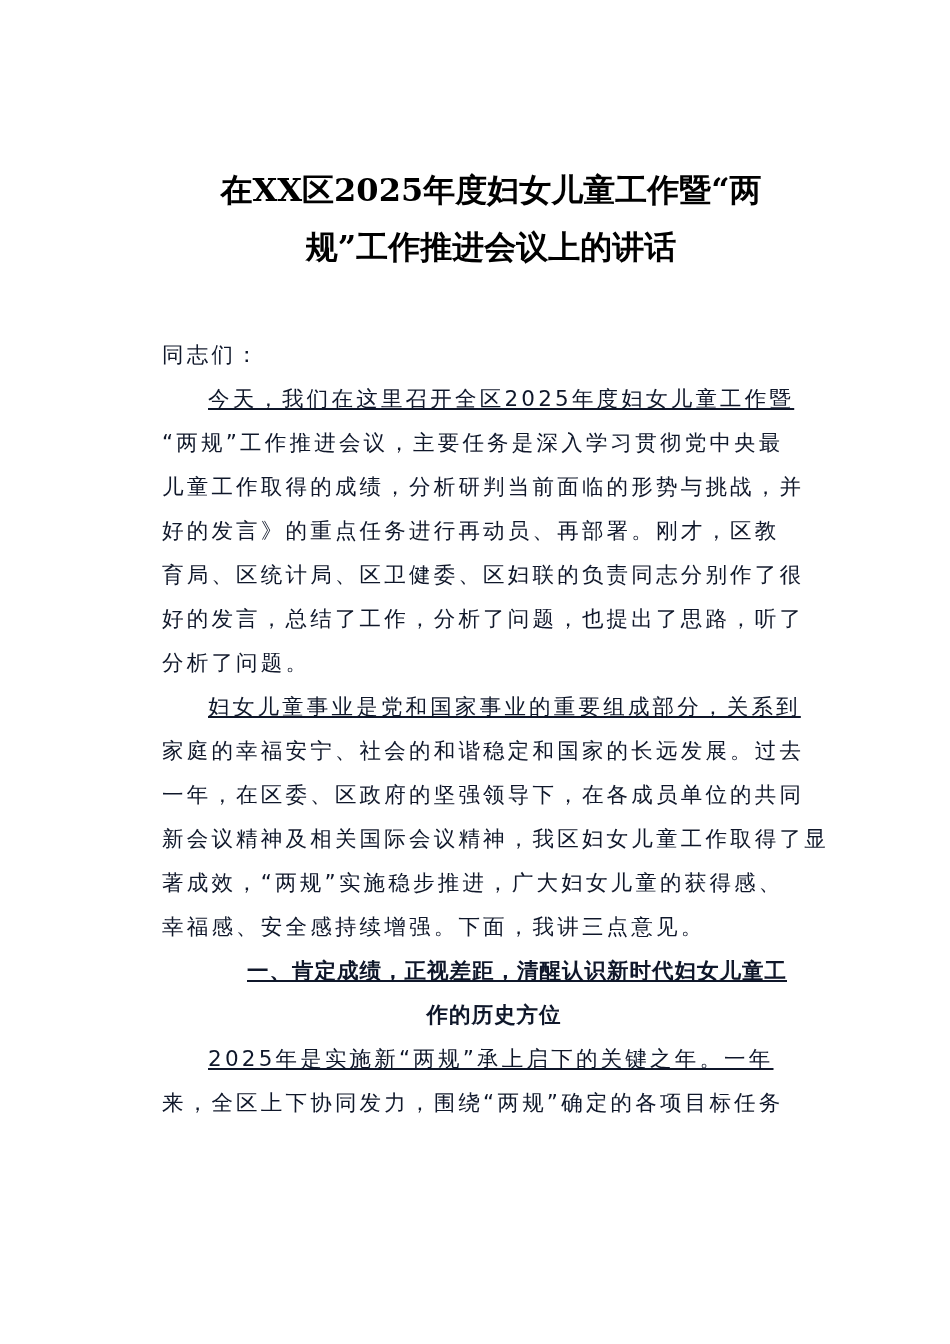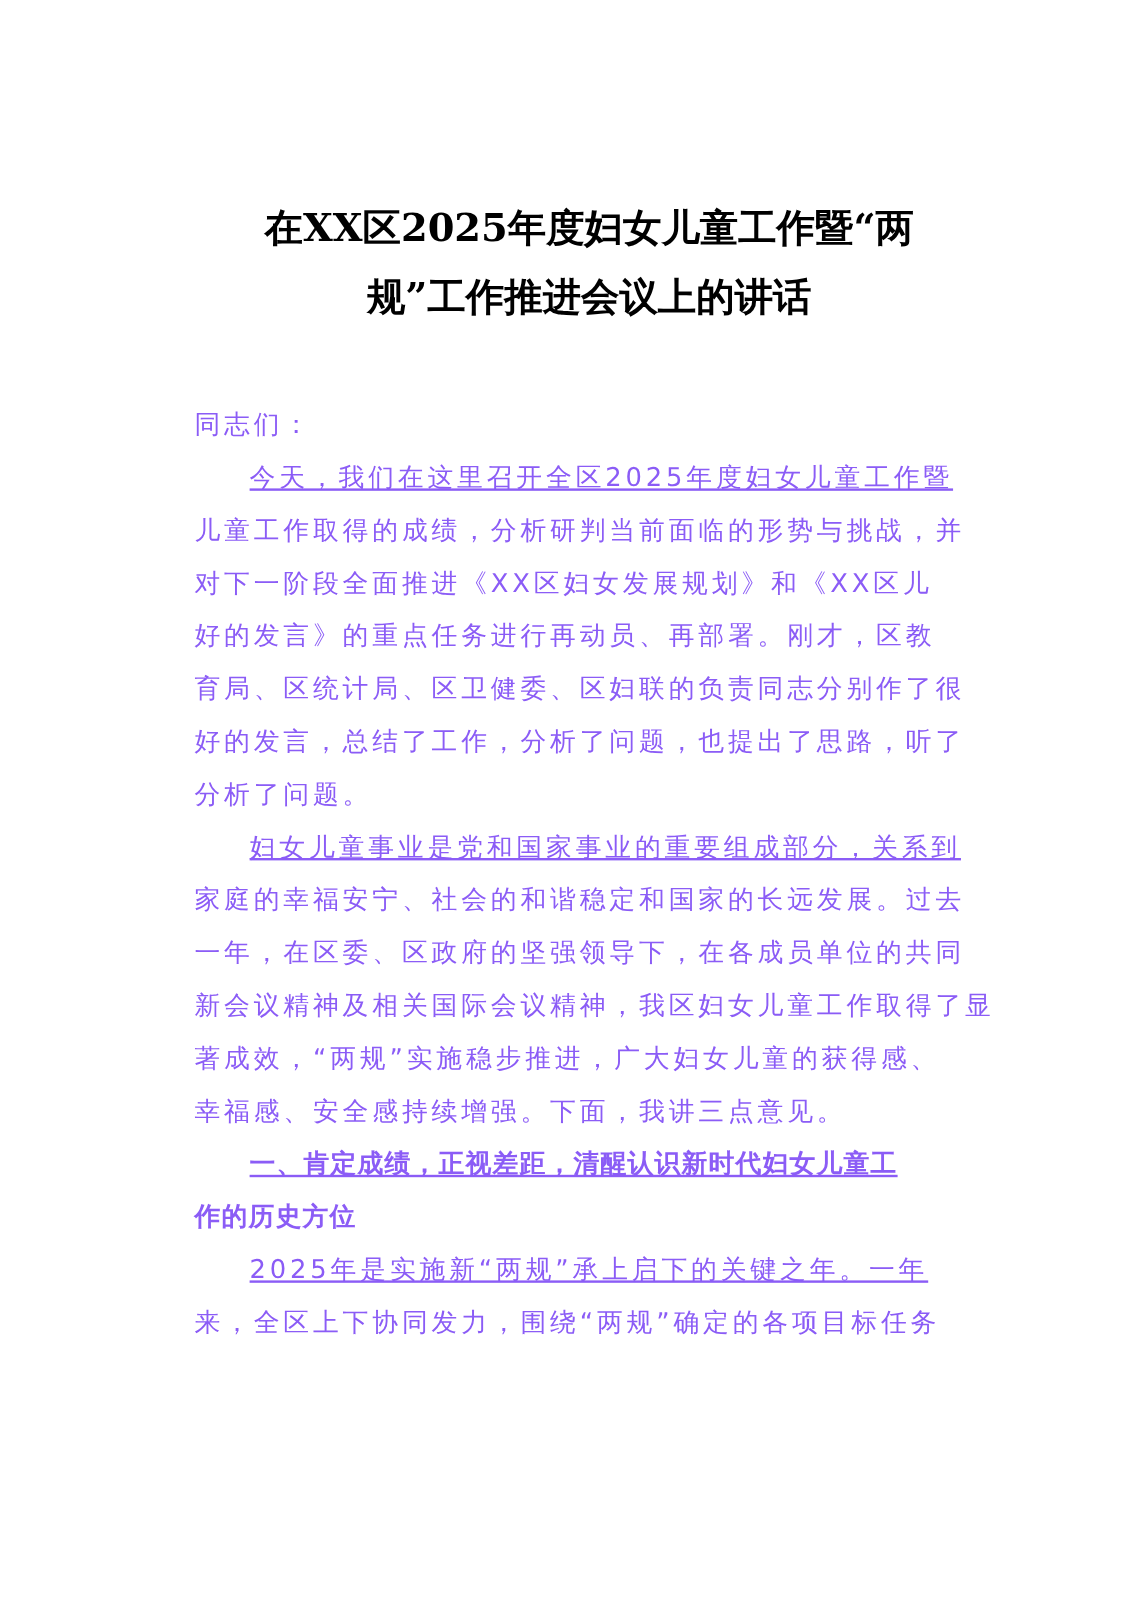--- a/index.html
+++ b/index.html
@@ -9,44 +9,44 @@
     position: absolute; left: 140px; width: 670px; top: 162px;
     text-align: center;
     font-family: "DejaVu Serif", "Liberation Serif", serif;
     font-weight: bold; font-size: 32px; line-height: 57px; color: #000;
     letter-spacing: 0px;
   }
   .title .tline { display: block; white-space: nowrap; }
   .body {
     position: absolute; left: 146px; width: 664px; top: 333px;
     font-family: "DejaVu Sans", "Liberation Sans", sans-serif;
-    font-size: 21.5px; line-height: 44px; color: #8b5cf6;
+    font-size: 21.5px; line-height: 44px; color: #0f172a;
   }
   .line { display: block; white-space: nowrap; height: 44px; letter-spacing: 3.2px; }
   .indent { padding-left: 46px; text-decoration: underline; }
-  .heading { font-weight: bold; letter-spacing: 1px; }
+  .heading { font-weight: bold; letter-spacing: 1px; text-align: center; }
   .para { display: block; }
 </style>
 </head>
 <body>
 
 <div class="page">
 
   <div class="title">
     <span class="tline">在XX区2025年度妇女儿童工作暨“两</span>
     <span class="tline">规”工作推进会议上的讲话</span>
   </div>
 
   <div class="body">
     <span class="line">同志们：</span>
 
     <div class="para">
       <span class="line indent">今天，我们在这里召开全区2025年度妇女儿童工作暨</span>
+      <span class="line">“两规”工作推进会议，主要任务是深入学习贯彻党中央最</span>
       <span class="line">儿童工作取得的成绩，分析研判当前面临的形势与挑战，并</span>
-      <span class="line">对下一阶段全面推进《XX区妇女发展规划》和《XX区儿</span>
       <span class="line">好的发言》的重点任务进行再动员、再部署。刚才，区教</span>
       <span class="line">育局、区统计局、区卫健委、区妇联的负责同志分别作了很</span>
       <span class="line">好的发言，总结了工作，分析了问题，也提出了思路，听了</span>
       <span class="line">分析了问题。</span>
     </div>
 
     <div class="para">
       <span class="line indent">妇女儿童事业是党和国家事业的重要组成部分，关系到</span>
       <span class="line">家庭的幸福安宁、社会的和谐稳定和国家的长远发展。过去</span>
       <span class="line">一年，在区委、区政府的坚强领导下，在各成员单位的共同</span>

